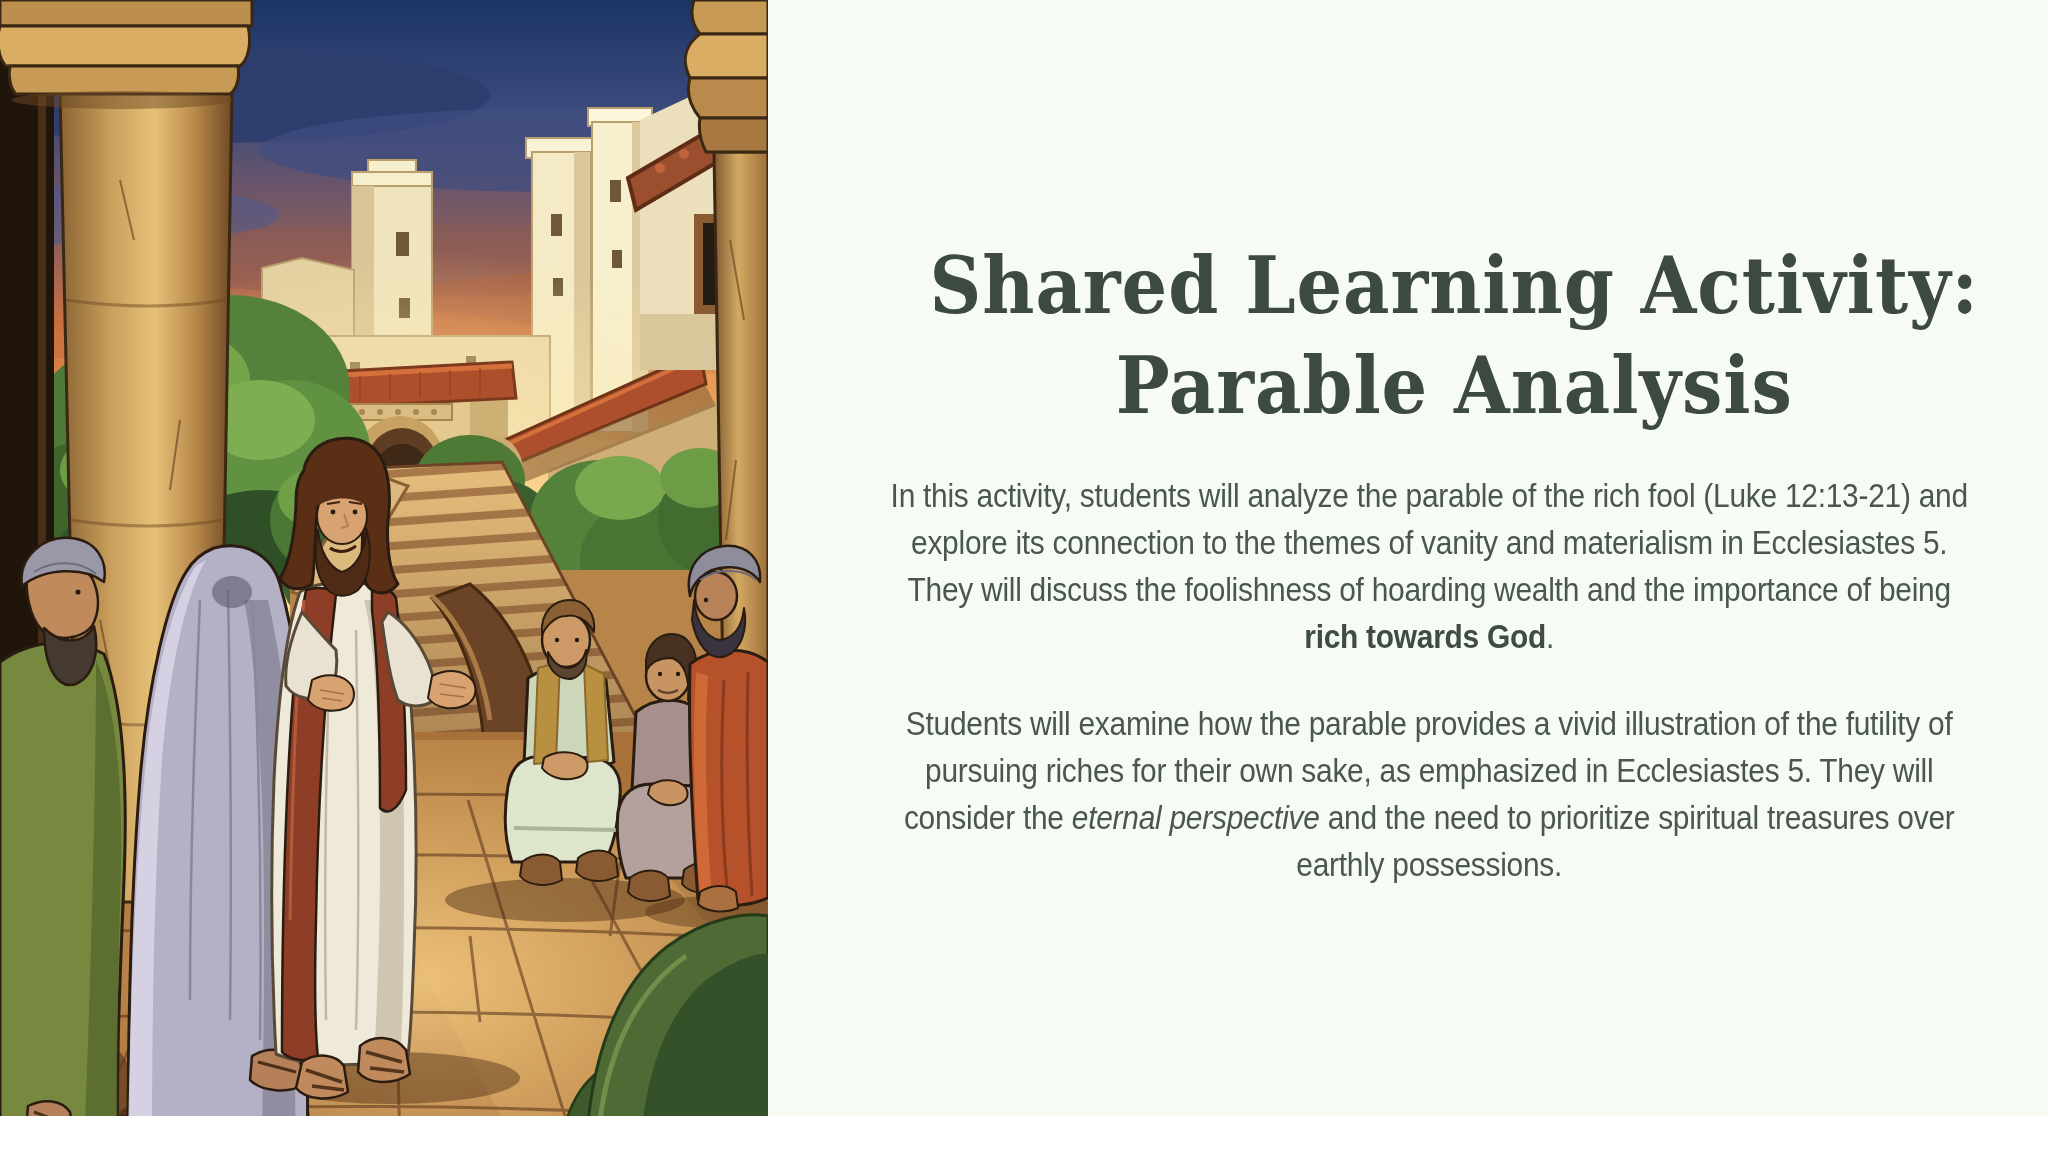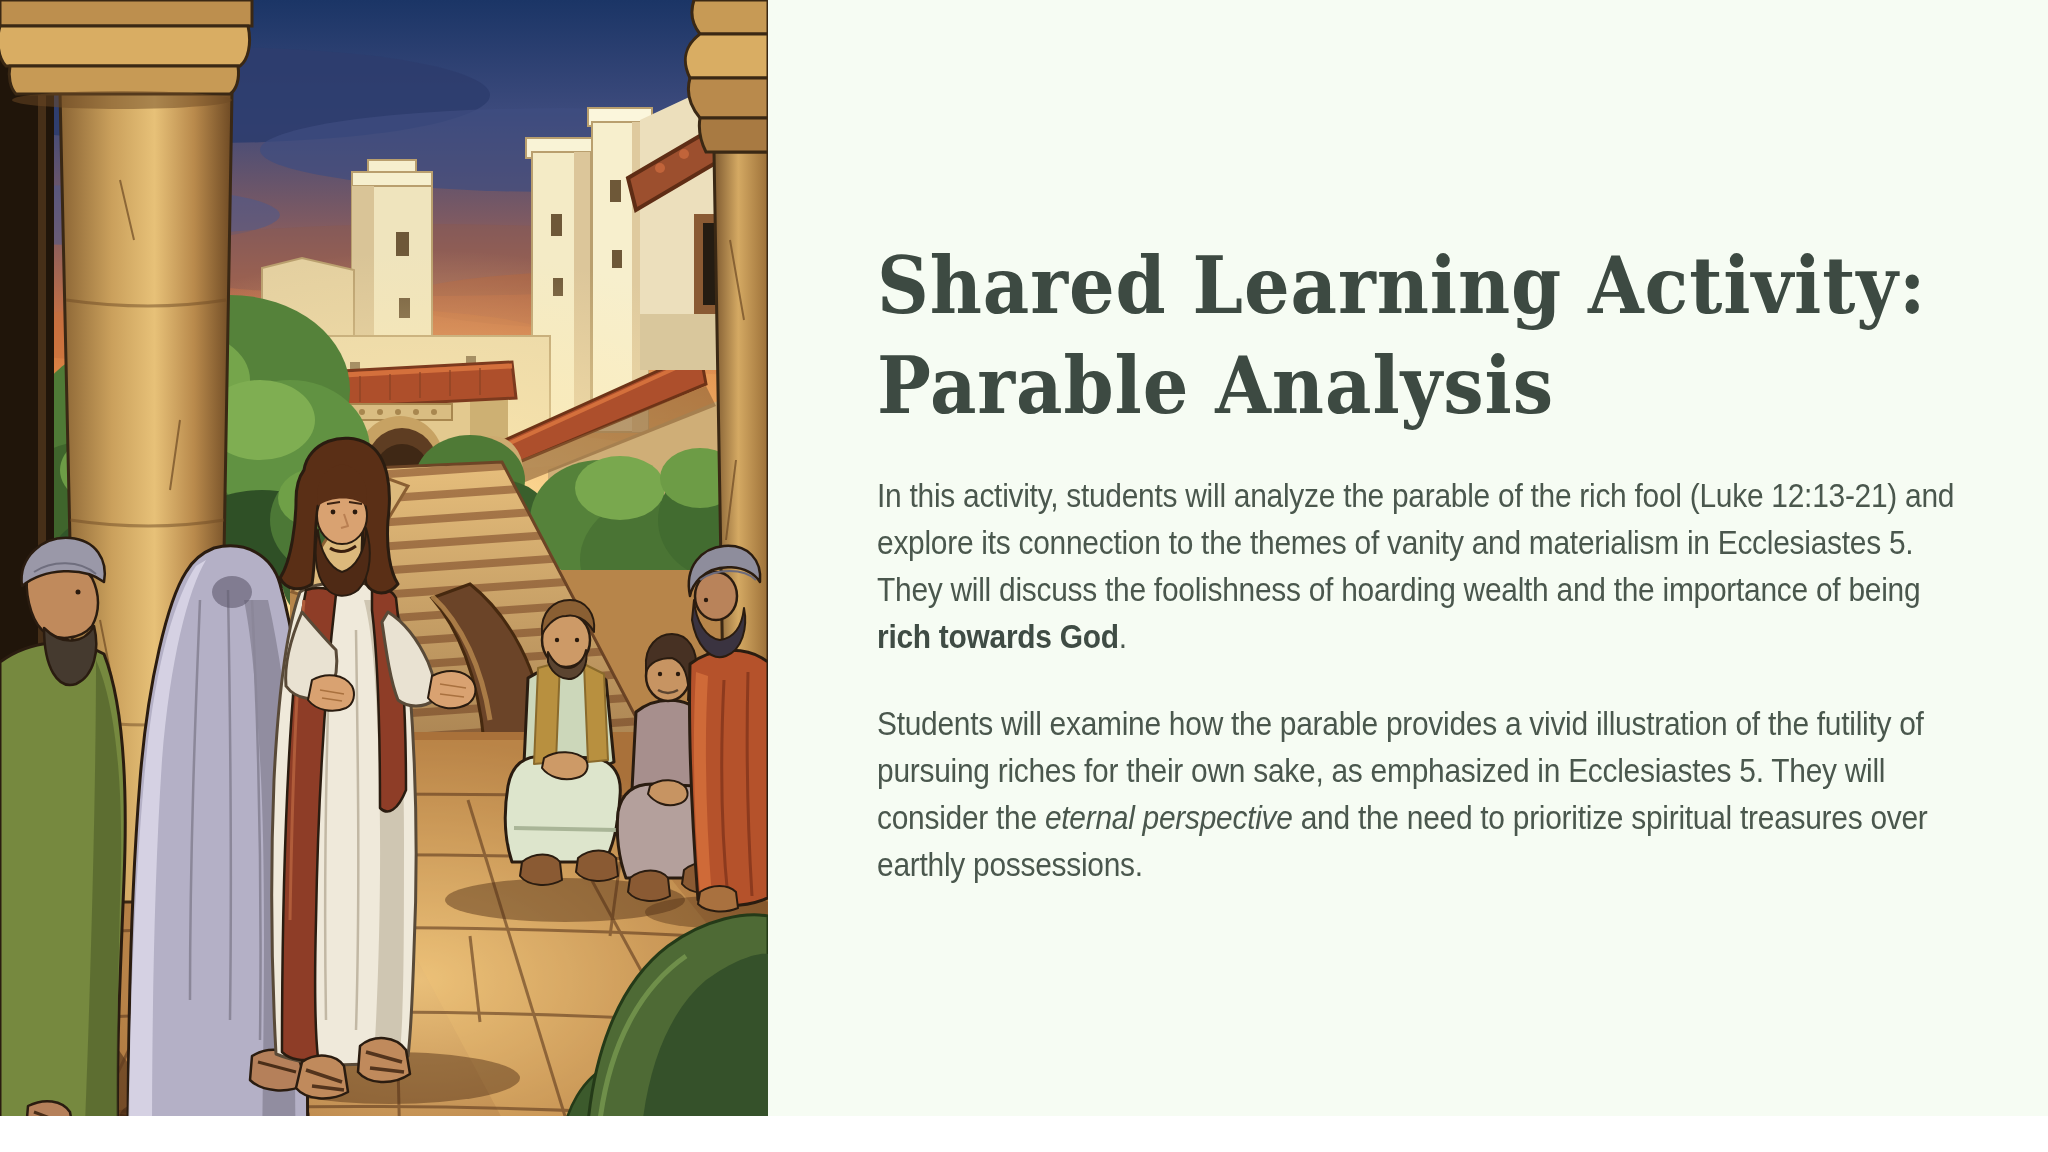--- a/index.html
+++ b/index.html
@@ -1,18 +1,18 @@
 <!DOCTYPE html>
 <html><head>
 <meta charset="utf-8">
 <style>
   * { margin:0; padding:0; box-sizing:border-box; }
   html,body { width:2048px; height:1152px; }
   body { font-family:"Liberation Sans", sans-serif; }
-  .slide { position:relative; width:2048px; height:1116px; overflow:hidden; display:flex; background:#f6fcf3; }
+  .slide { position:relative; width:2048px; height:1116px; overflow:hidden; display:flex; background:#f6fcf3;text-align:center; }
   .illustration { width:768px; height:1152px; flex:0 0 768px; position:relative; }
   .illustration svg { display:block; width:768px; height:1152px; }
   .content { flex:1; padding:236px 0 0 109px; }
   .title-line {
     font-family:"DejaVu Serif", serif;
     font-weight:bold;
     font-size:78px;
     line-height:100px;
     color:#3d4a42;
     letter-spacing:1px;

